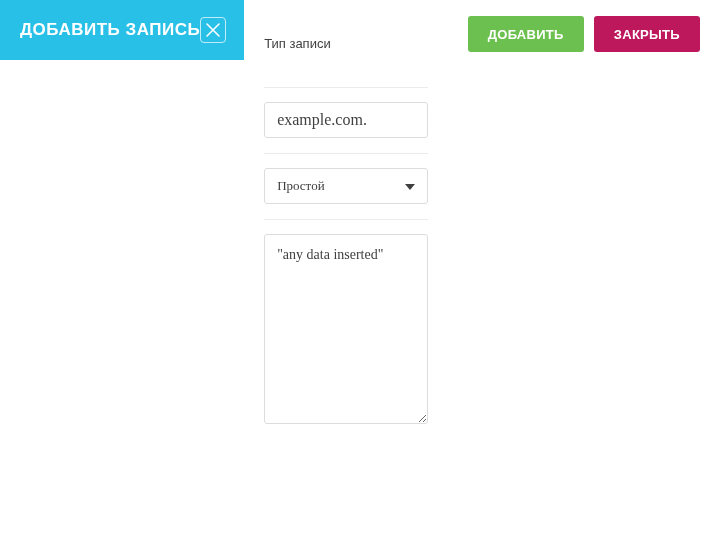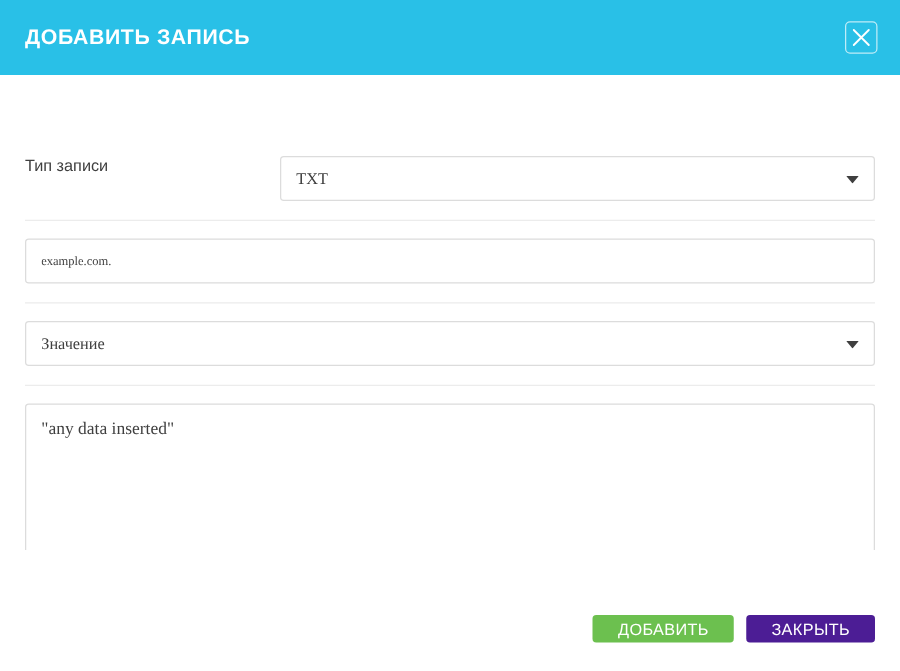--- a/index.html
+++ b/index.html
@@ -7,22 +7,21 @@
     font-family: Arial, Helvetica, sans-serif;
     width: 720px;
     height: 537px;
     background: #ffffff;
     overflow: hidden;
   }
   .modal {
     width: 100%;
     height: 100%;
     display: flex;
-    flex-direction: column;
-    gap: 29px;
+    flex-direction: row;
   }
   .modal-header {
     background: #29c0e7;
     height: 60px;
     display: flex;
     align-items: center;
     justify-content: space-between;
     padding: 0 18px 0 20px;
     flex-shrink: 0;
   }
@@ -73,21 +72,21 @@
     border: 1px solid #dcdcdc;
     border-radius: 3px;
     background: #ffffff;
     color: #3f3f3f;
     font-family: Liberation Serif, serif;
     outline: none;
   }
   .input {
     height: 36px;
     padding: 0 12px;
-    font-size: 10px;
+    font-size: 16px;
   }
   .select {
     height: 36px;
     padding: 0 34px 0 12px;
     font-size: 13px;
     position: relative;
     display: flex;
     align-items: center;
     cursor: pointer;
   }
@@ -107,32 +106,32 @@
   .modal-footer {
     height: 68px;
     display: flex;
     align-items: center;
     justify-content: flex-end;
     gap: 10px;
     padding: 0 20px;
     flex-shrink: 0;
   }
   .btn {
-    height: 22px;
+    height: 36px;
     border: none;
     border-radius: 3px;
     padding: 0 20px;
     font-size: 13px;
-    font-weight: normal;
+    font-weight: bold;
     letter-spacing: 0.3px;
     color: #ffffff;
     cursor: pointer;
   }
   .btn-primary { background: #6cc04f; }
-  .btn-secondary { background: #4c1d95; }
+  .btn-secondary { background: #be185d; }
 </style>
 </head>
 <body>
 
 <div class="modal">
 
   <div class="modal-header">
     <div class="modal-title">ДОБАВИТЬ ЗАПИСЬ</div>
     <div class="close-btn">
       <svg width="14" height="14" viewBox="0 0 14 14">
@@ -159,21 +158,21 @@
 
     <div class="form-row">
       <div class="form-control-wrap">
         <input type="text" class="input" value="example.com." style="">
       </div>
     </div>
 
     <div class="form-row">
       <div class="form-control-wrap">
         <div class="select">
-          <span>Значение</span>
+          <span>Простой</span>
           <span class="caret">
             <svg width="10" height="6" viewBox="0 0 10 6">
                 <path d="M0 0 L5 6 L10 0 Z" fill="#3f3f3f"></path>
               </svg>
           </span>
         </div>
       </div>
     </div>
 
     <div class="form-row tall">

